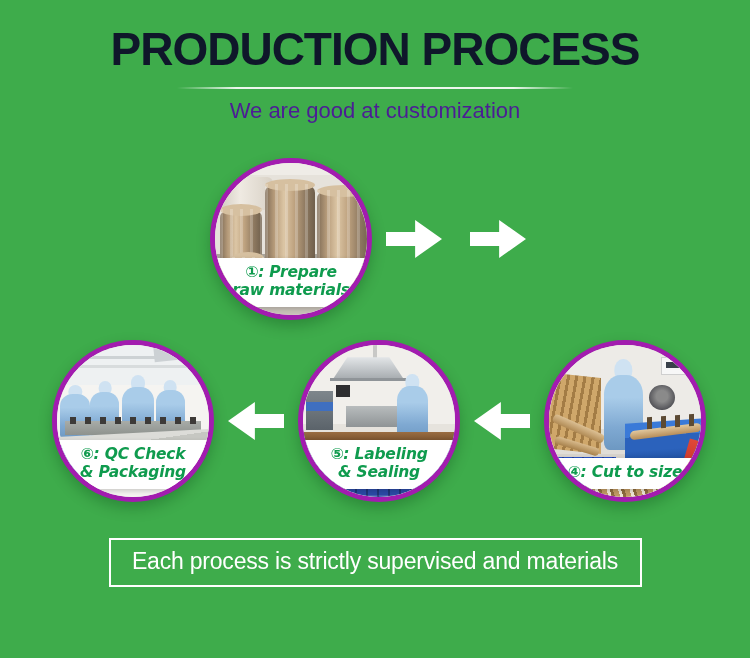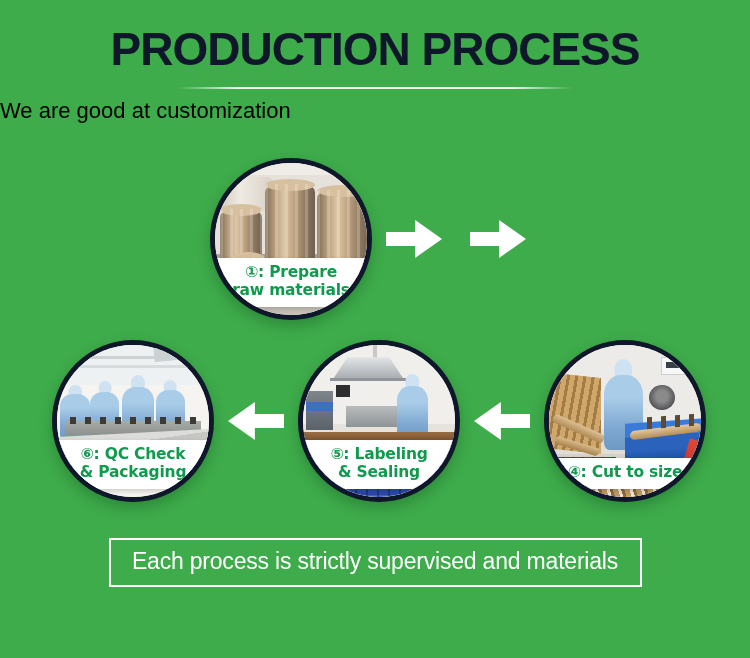--- a/index.html
+++ b/index.html
@@ -5,29 +5,29 @@
   * { margin:0; padding:0; box-sizing:border-box; }
   html,body { background:#3EAC4B; }
   body { font-family:"Liberation Sans", sans-serif; }
   .page { position:relative; width:750px; height:658px; margin:0 auto; background:#3EAC4B; overflow:hidden; }
 
   
   .hdr { padding-top:24px; }
   .title { text-align:center; color:#0f172a; font-size:46px; line-height:50px; font-weight:bold; letter-spacing:-1px; font-family:"Liberation Sans", sans-serif; }
   .divider { width:396px; height:2px; margin:13px auto 0;
     background:linear-gradient(90deg, rgba(255,255,255,0), rgba(255,255,255,.9) 15%, rgba(255,255,255,.9) 85%, rgba(255,255,255,0)); }
-  .subtitle { color:#000000; font-size:22px; margin-top:9px; }
+  .subtitle { text-align:center; color:#4c1d95; font-size:22px; margin-top:9px; }
 
   
   .row { display:flex; justify-content:center; align-items:center; }
   .row1 { margin-top:34px; }
   .row2 { margin-top:20px;margin-left:8px; }
 
-  .circle { position:relative; width:162px; height:162px; flex:none; border:5px solid #0f172a; border-radius:50%;
-    overflow:hidden; background:#e8e6e1; box-shadow:0 6px 14px rgba(0,50,15,.28); }
+  .circle { position:relative; width:162px; height:162px; flex:none; border:5px solid #a21caf; border-radius:50%;
+    overflow:hidden; background:#e8e6e1; box-shadow:0 6px 14px rgba(0,50,15,.28);font-style:italic; }
   .photo { position:absolute; inset:0; }
   .ph { position:absolute; }
 
   .band { position:absolute; left:-2px; right:-2px; bottom:8px; z-index:6; background:#fff; text-align:center;
     padding:5px 0 7px; box-shadow:0 2px 5px rgba(0,0,0,.18); }
   .band span { display:block; white-space:pre-line; color:#0F9B4E; font-weight:bold; font-size:15.5px; line-height:1.2;
     letter-spacing:-0.2px; font-family:"DejaVu Sans", sans-serif; }
   .band.sm span { font-size:13px; letter-spacing:-0.3px; }
 
   

